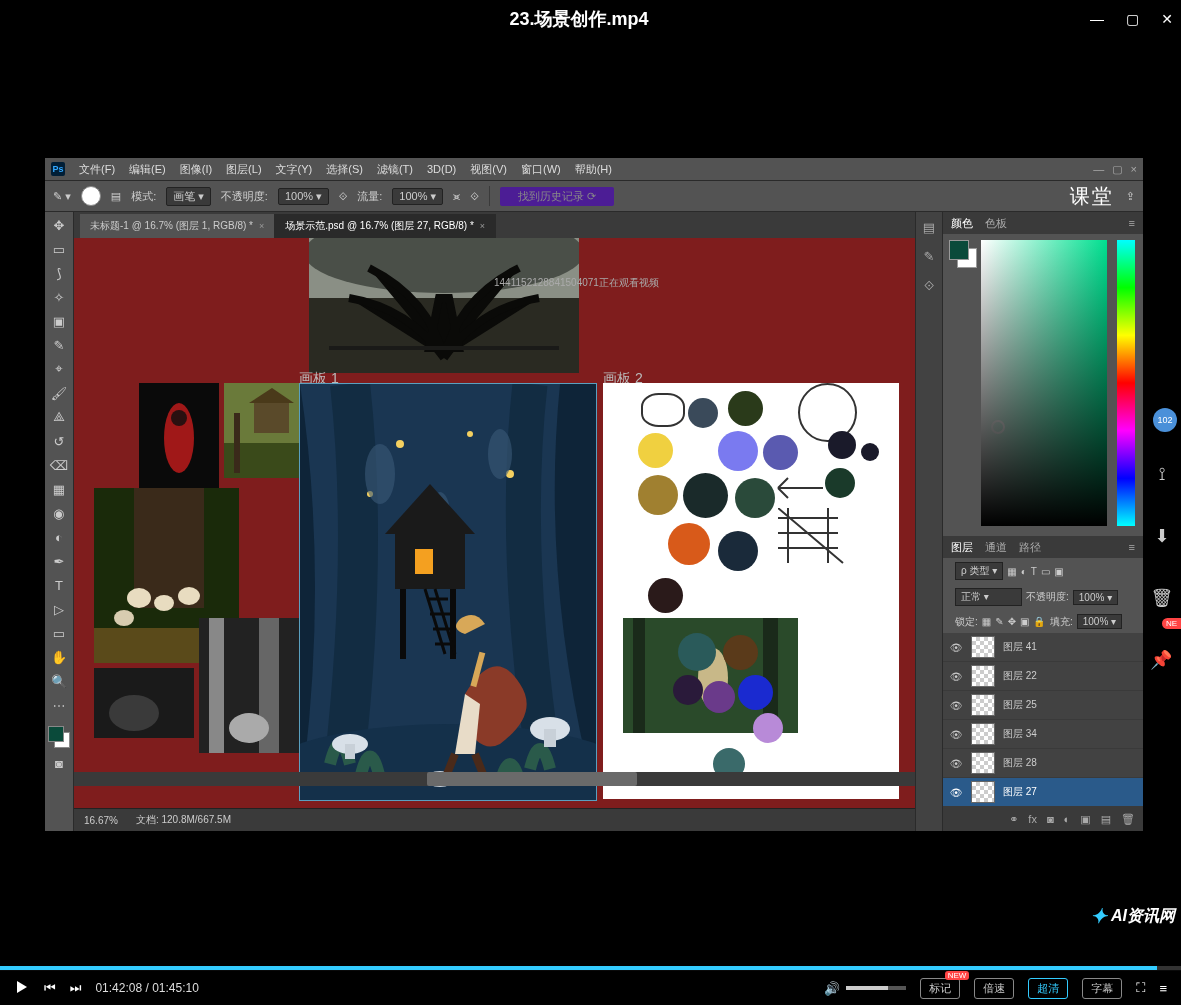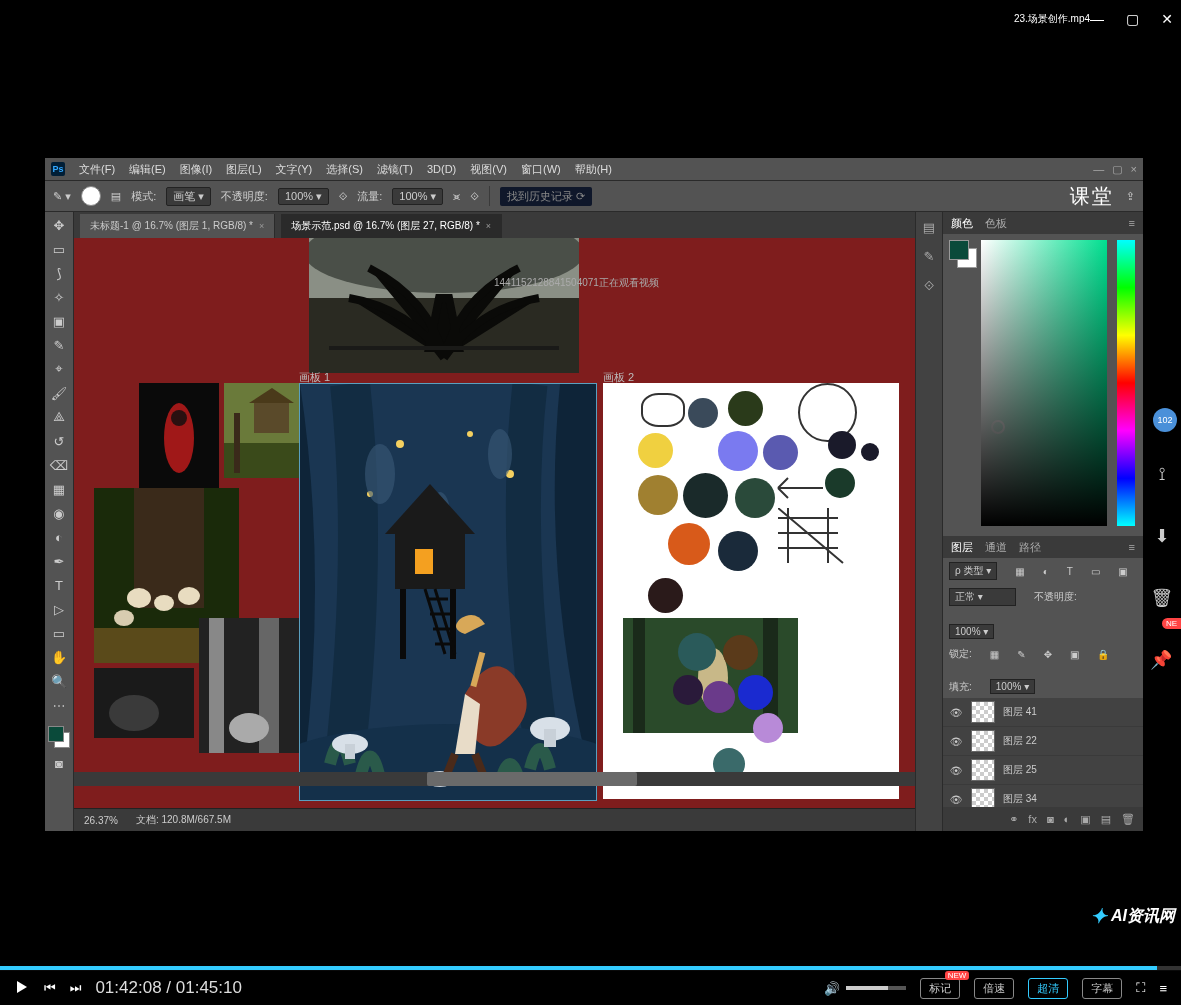--- a/index.html
+++ b/index.html
@@ -1,49 +1,49 @@
 <!DOCTYPE html>
 <html><head>
 <meta charset="utf-8">
 <style>
 html,body{margin:0;padding:0;background:#000;font-family:"Microsoft YaHei",Arial,sans-serif;color:#ccc;font-size:12px;overflow:hidden}
 .window{width:1181px;height:1005px;position:relative;background:#000;display:flex;flex-direction:column}
 .titlebar{height:38px;display:flex;align-items:center;justify-content:space-between;padding:0 8px}
-.title{flex:1;text-align:right;color:#fff;font-size:10px;font-weight:400}
+.title{flex:1;text-align:center;color:#fff;font-size:18px;font-weight:700}
 .winctl{display:flex;gap:22px;color:#fff;font-size:14px}
 .winctl span{cursor:default}
 .video-area{flex:1;position:relative;display:flex;flex-direction:column}
 .ps-wrap{position:absolute;left:45px;top:120px;right:38px;bottom:135px;background:#535353;display:flex;flex-direction:column}
 .ps-menu{height:22px;background:#535353;border-bottom:1px solid #2a2a2a;display:flex;align-items:center;padding:0 6px;gap:14px;font-size:11px;color:#ddd}
 .ps-menu .logo{width:14px;height:14px;background:#001e36;color:#31a8ff;font-size:9px;font-weight:bold;display:flex;align-items:center;justify-content:center;border-radius:2px}
 .ps-winctl{margin-left:auto;display:flex;gap:8px;color:#aaa}
 .ps-opts{height:30px;background:#535353;border-bottom:1px solid #2a2a2a;display:flex;align-items:center;padding:0 8px;gap:10px;font-size:11px;color:#ccc}
 .ps-opts .swatch{width:18px;height:18px;border-radius:50%;background:#fff;border:1px solid #888}
 .ps-opts .dd{background:#3a3a3a;padding:1px 6px;border:1px solid #222;border-radius:2px}
 .ps-opts .ic{color:#ccc}
 .ps-opts .sep{width:1px;height:20px;background:#3a3a3a}
-.ps-opts .search{background:#0f172a;padding:2px 7px;border-radius:2px;color:#888;min-width:70px}
+.ps-opts .search{background:#4c1d95;padding:2px 18px;border-radius:2px;color:#888;min-width:70px}
 .ps-opts .right{margin-left:auto;display:flex;align-items:center;gap:12px}
 .ps-opts .classroom{color:#fff;font-size:20px;font-weight:300;letter-spacing:2px}
 .ps-body{flex:1;display:flex;min-height:0}
 .ps-left{width:28px;background:#535353;border-right:1px solid #2a2a2a;display:flex;flex-direction:column;align-items:center;padding-top:4px;gap:6px}
 .ps-left .t{width:20px;height:18px;color:#ccc;font-size:13px;display:flex;align-items:center;justify-content:center;cursor:default}
 .ps-left .fgbg{position:relative;width:22px;height:22px;margin-top:6px}
 .ps-left .fgbg .fg{position:absolute;left:0;top:0;width:14px;height:14px;background:#0a4a3a;border:1px solid #888}
 .ps-left .fgbg .bg{position:absolute;right:0;bottom:0;width:14px;height:14px;background:#fff;border:1px solid #888}
 .ps-center{flex:1;display:flex;flex-direction:column;min-width:0;background:#2a2a2a}
-.ps-tabs{height:26px;background:#3a3a3a;display:flex;align-items:flex-end;padding-left:6px;gap:6px;font-size:10px}
+.ps-tabs{height:26px;background:#3a3a3a;display:flex;align-items:flex-end;padding-left:6px;gap:0;font-size:10px}
 .ps-tabs .tab{padding:5px 10px;background:#535353;color:#ccc;border-right:1px solid #2a2a2a;display:flex;align-items:center;gap:6px}
 .ps-tabs .tab.active{background:#2a2a2a;color:#fff}
 .ps-tabs .tab .x{color:#999;font-size:9px}
 .ps-canvas{flex:1;background:#7f1d1d;position:relative;overflow:hidden}
 .ps-status{height:22px;background:#3a3a3a;border-top:1px solid #222;display:flex;align-items:center;padding:0 10px;gap:18px;font-size:10px;color:#ccc}
 .ps-scroll-h{position:absolute;bottom:22px;left:0;right:0;height:14px;background:#3a3a3a}
 .ps-scroll-h .thumb{position:absolute;left:42%;width:25%;height:100%;background:#6a6a6a;border-radius:2px}
-.artboard-label{position:absolute;color:#bbb;font-size:11px}
+.artboard-label{position:absolute;color:#bbb;font-size:14px}
 .canvas-img{position:absolute;background:#888}
 
 .ref-tree{left:235px;top:0;width:270px;height:135px;background:linear-gradient(#6b6f68,#1a1a18);overflow:hidden}
 .ref-tree svg{width:100%;height:100%}
 .ref-tree .cap{position:absolute;bottom:4px;left:0;right:0;text-align:center;color:#fff;font-size:9px}
 .ref-red{left:65px;top:145px;width:80px;height:115px;background:#0a0a0a}
 .ref-house{left:150px;top:145px;width:80px;height:95px;background:linear-gradient(#5a6a3a,#2a3a1a)}
 .ref-mush{left:20px;top:250px;width:145px;height:175px;background:linear-gradient(#3a4a2a,#1a1a0a)}
 .ref-caul1{left:20px;top:430px;width:100px;height:70px;background:#1a1a1a}
 .ref-bw{left:125px;top:380px;width:105px;height:135px;background:linear-gradient(#888,#222)}
@@ -62,40 +62,40 @@
 .panel-tabs .active{color:#fff}
 .color-panel{height:290px;position:relative;padding:6px;background:#535353}
 .color-panel .fgbg2{position:absolute;left:6px;top:6px}
 .color-panel .fgbg2 .a{width:18px;height:18px;background:#0a4a3a;border:1px solid #999;position:absolute}
 .color-panel .fgbg2 .b{width:18px;height:18px;background:#fff;border:1px solid #999;position:absolute;left:8px;top:8px}
 .color-field{position:absolute;left:38px;top:6px;right:36px;bottom:10px;background:linear-gradient(to right,#fff,#00e090);}
 .color-field::after{content:"";position:absolute;inset:0;background:linear-gradient(to top,#000,transparent)}
 .color-field .cursor{position:absolute;left:8%;bottom:32%;width:10px;height:10px;border:2px solid #fff;border-radius:50%}
 .hue-strip{position:absolute;right:8px;top:6px;width:18px;bottom:10px;background:linear-gradient(to top,#0ff,#00f,#f0f,#f00,#ff0,#0f0,#0ff)}
 .layers-panel{flex:1;display:flex;flex-direction:column;min-height:0}
-.layer-opts{padding:4px 6px;font-size:10px;color:#ccc;display:flex;align-items:center;gap:18px;flex-wrap:wrap}
+.layer-opts{padding:4px 12px;font-size:10px;color:#ccc;display:flex;align-items:center;gap:4px;flex-wrap:wrap}
 .layer-opts .dd2{background:#3a3a3a;padding:1px 5px;border:1px solid #222}
 .layer-list{flex:1;overflow:auto;background:#424242}
 .layer{height:28px;display:flex;align-items:center;gap:8px;padding:0 6px;border-bottom:1px solid #3a3a3a;font-size:10px;color:#ccc}
 .layer.sel{background:#2a5a8a;color:#fff}
 .layer .eye{width:14px;text-align:center}
 .layer .thumb{width:22px;height:20px;background:repeating-conic-gradient(#ccc 0 25%,#fff 0 50%) 0 0/8px 8px;border:1px solid #666}
 .layer-bottom{height:24px;background:#3a3a3a;display:flex;align-items:center;justify-content:flex-end;gap:10px;padding:0 8px;color:#aaa;font-size:11px}
 
 .player-side{position:absolute;right:0;top:420px;width:38px;display:flex;flex-direction:column;gap:30px;align-items:center;color:#ccc;font-size:18px}
 .player-side .it{width:32px;height:32px;display:flex;align-items:center;justify-content:center;cursor:default}
 .player-side .newbadge{position:absolute;right:0;top:160px;background:#f44;color:#fff;font-size:8px;padding:1px 4px;border-radius:6px 0 0 6px}
 .blue-dot{position:absolute;right:4px;top:370px;width:24px;height:24px;border-radius:50%;background:#4a90d9;color:#fff;font-size:9px;display:flex;align-items:center;justify-content:center}
 
 .ai-wm{position:absolute;right:6px;bottom:38px;color:#fff;font-size:16px;font-weight:600;font-style:italic;display:flex;align-items:center;gap:4px}
 .ai-wm .star{color:#3cf;font-size:20px}
 
 .player-bar{height:34px;background:#000;display:flex;align-items:center;padding:0 14px;gap:14px;color:#fff;font-size:13px;border-top:1px solid #0a0a0a}
 .player-bar .pb{cursor:default}
-.player-bar .time{font-size:17px;color:#ddd}
+.player-bar .time{font-size:12px;color:#ddd}
 .player-bar .spacer{flex:1}
 .player-bar .pill{border:1px solid #888;border-radius:3px;padding:2px 8px;font-size:11px;color:#ccc;position:relative}
 .player-bar .pill.hd{border-color:#3cf;color:#3cf}
 .player-bar .pill .nb{position:absolute;top:-8px;right:-10px;background:#f44;color:#fff;font-size:8px;padding:0 3px;border-radius:3px}
 .player-bar .vol{display:flex;align-items:center;gap:6px}
 .player-bar .vslider{width:60px;height:4px;background:#555;position:relative}
 .player-bar .vslider .fill{position:absolute;left:0;top:0;bottom:0;width:70%;background:#ccc}
 .progress{height:4px;background:#333;position:relative}
 .progress .fill{position:absolute;left:0;top:0;bottom:0;width:98%;background:#3cf}
 </style>
@@ -337,21 +337,21 @@
               <div class="dot" style="left:135px;top:292px;width:35px;height:35px;background:#1a2ad0"></div>
               <div class="dot" style="left:150px;top:330px;width:30px;height:30px;background:#b88ad8"></div>
               <div class="dot" style="left:110px;top:365px;width:32px;height:32px;background:#3a6a6a"></div>
             </div>
 
             <div class="ps-scroll-h">
                 <div class="thumb"></div>
               </div>
           </div>
           <div class="ps-status">
-            <span>26.37%</span>
+            <span>16.67%</span>
             <span>文档: 120.8M/667.5M</span>
           </div>
         </div>
 
         <div class="ps-right-strip">
           <span>▤</span>
           <span>✎</span>
           <span>⟐</span>
         </div>
 

